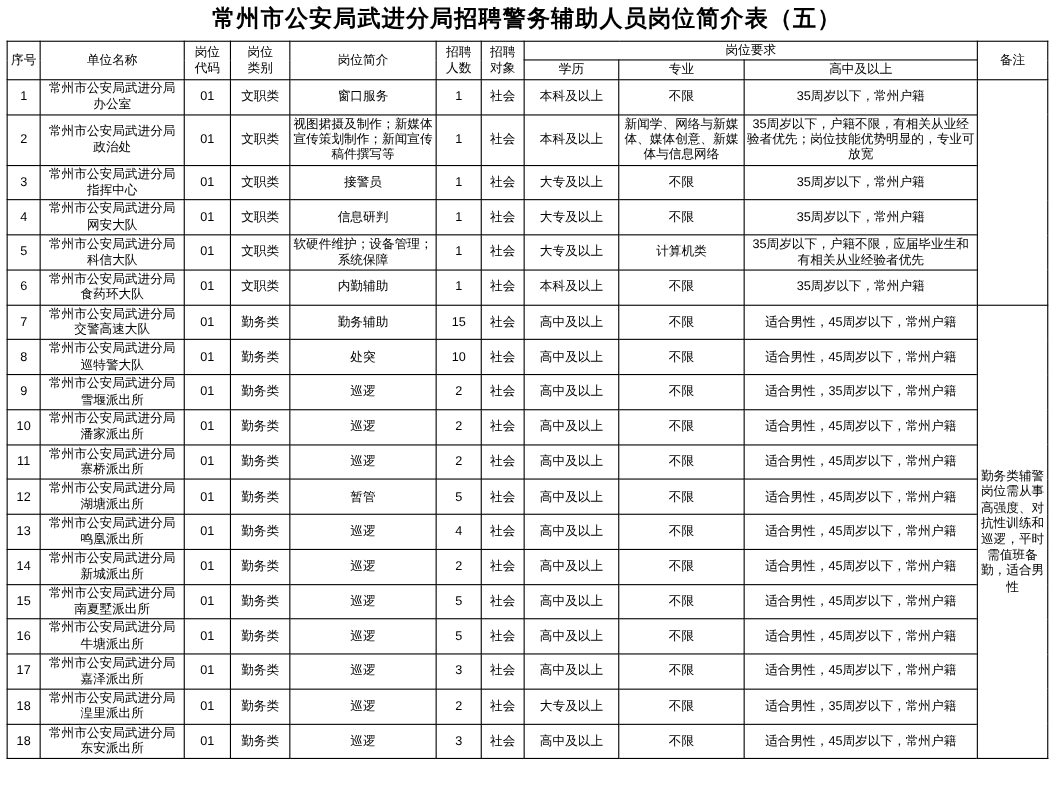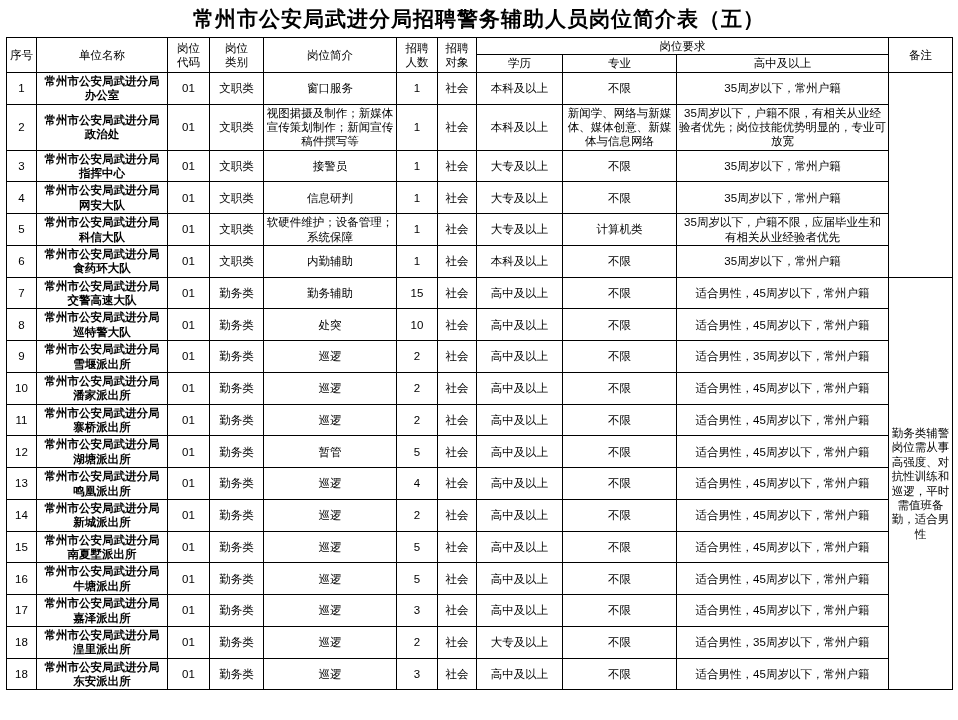--- a/index.html
+++ b/index.html
@@ -18,21 +18,21 @@
     width: 958px;
     height: 720px;
     position: relative;
     box-sizing: border-box;
     padding: 4px 6px 0 6px;
   }
   #doc-title {
     text-align: center;
     font-size: 21px;
     font-weight: bold;
-    font-family: Liberation Serif, serif;
+    font-family: Liberation Mono, monospace;
     letter-spacing: 1px;
     margin: 4px 0 6px 0;
     line-height: 1.1;
   }
   table.grid {
     border-collapse: collapse;
     width: 946px;
     table-layout: fixed;
     border-radius: 13px;
   }
@@ -53,21 +53,21 @@
   col.c-unit     { width: 131px; }
   col.c-code     { width: 42px; }
   col.c-type     { width: 54px; }
   col.c-intro    { width: 133px; }
   col.c-num      { width: 41px; }
   col.c-obj      { width: 39px; }
   col.c-edu      { width: 86px; }
   col.c-major    { width: 114px; }
   col.c-other    { width: 212px; }
   col.c-remark   { width: 64px; }
-  .unit-cell { line-height: 1.2; font-weight: bold; }
+  .unit-cell { line-height: 1.2; }
   .small-wrap { line-height: 1.2; margin-top: 19px; }
   .remark-cell {
     line-height: 1.35;
     font-size: 11.5px;
   }
 </style>
 </head>
 <body>
 
 <div id="page">

